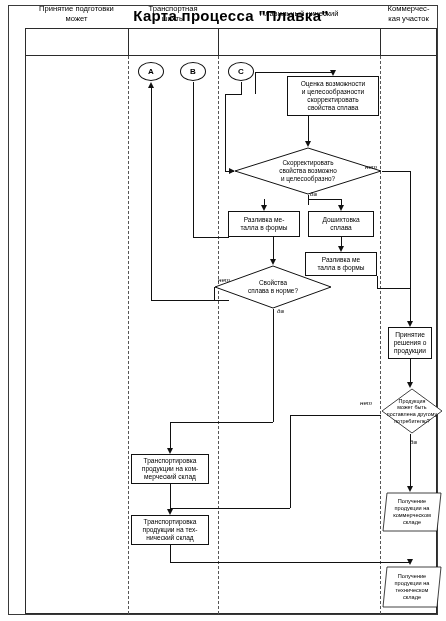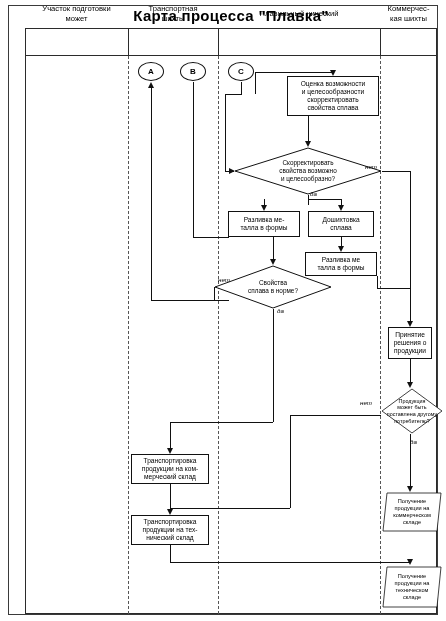--- a/index.html
+++ b/index.html
@@ -160,39 +160,39 @@
 
   <div class="outer-frame"></div>
   <div class="inner-frame"></div>
 
   <div class="title">Карта процесса "Плавка"</div>
 
   <div class="header-row"></div>
 
   <div class="lane-head" style="left:25px;width:103px;">
     <div>
-      <span>Участок подготовки</span>
+      <span>Принятие подготовки</span>
       <span>может</span>
     </div>
   </div>
   <div class="lane-head" style="left:128px;width:90px;">
     <div>
       <span>Транспортная</span>
       <span>шихты</span>
     </div>
   </div>
   <div class="lane-head" style="left:218px;width:162px;">
     <div>
       <span>Плавильный нический</span>
     </div>
   </div>
   <div class="lane-head" style="left:380px;width:57px;">
     <div>
       <span>Коммерчес-</span>
-      <span>кая шихты</span>
+      <span>кая участок</span>
     </div>
   </div>
 
   <div class="lane-div solid-head" style="left:128px;"></div>
   <div class="lane-div solid-head" style="left:218px;"></div>
   <div class="lane-div solid-head" style="left:380px;"></div>
 
   <div class="lane-div" style="left:128px;top:56px;height:558px;"></div>
   <div class="lane-div" style="left:218px;top:56px;height:558px;"></div>
   <div class="lane-div" style="left:380px;top:56px;height:558px;"></div>

